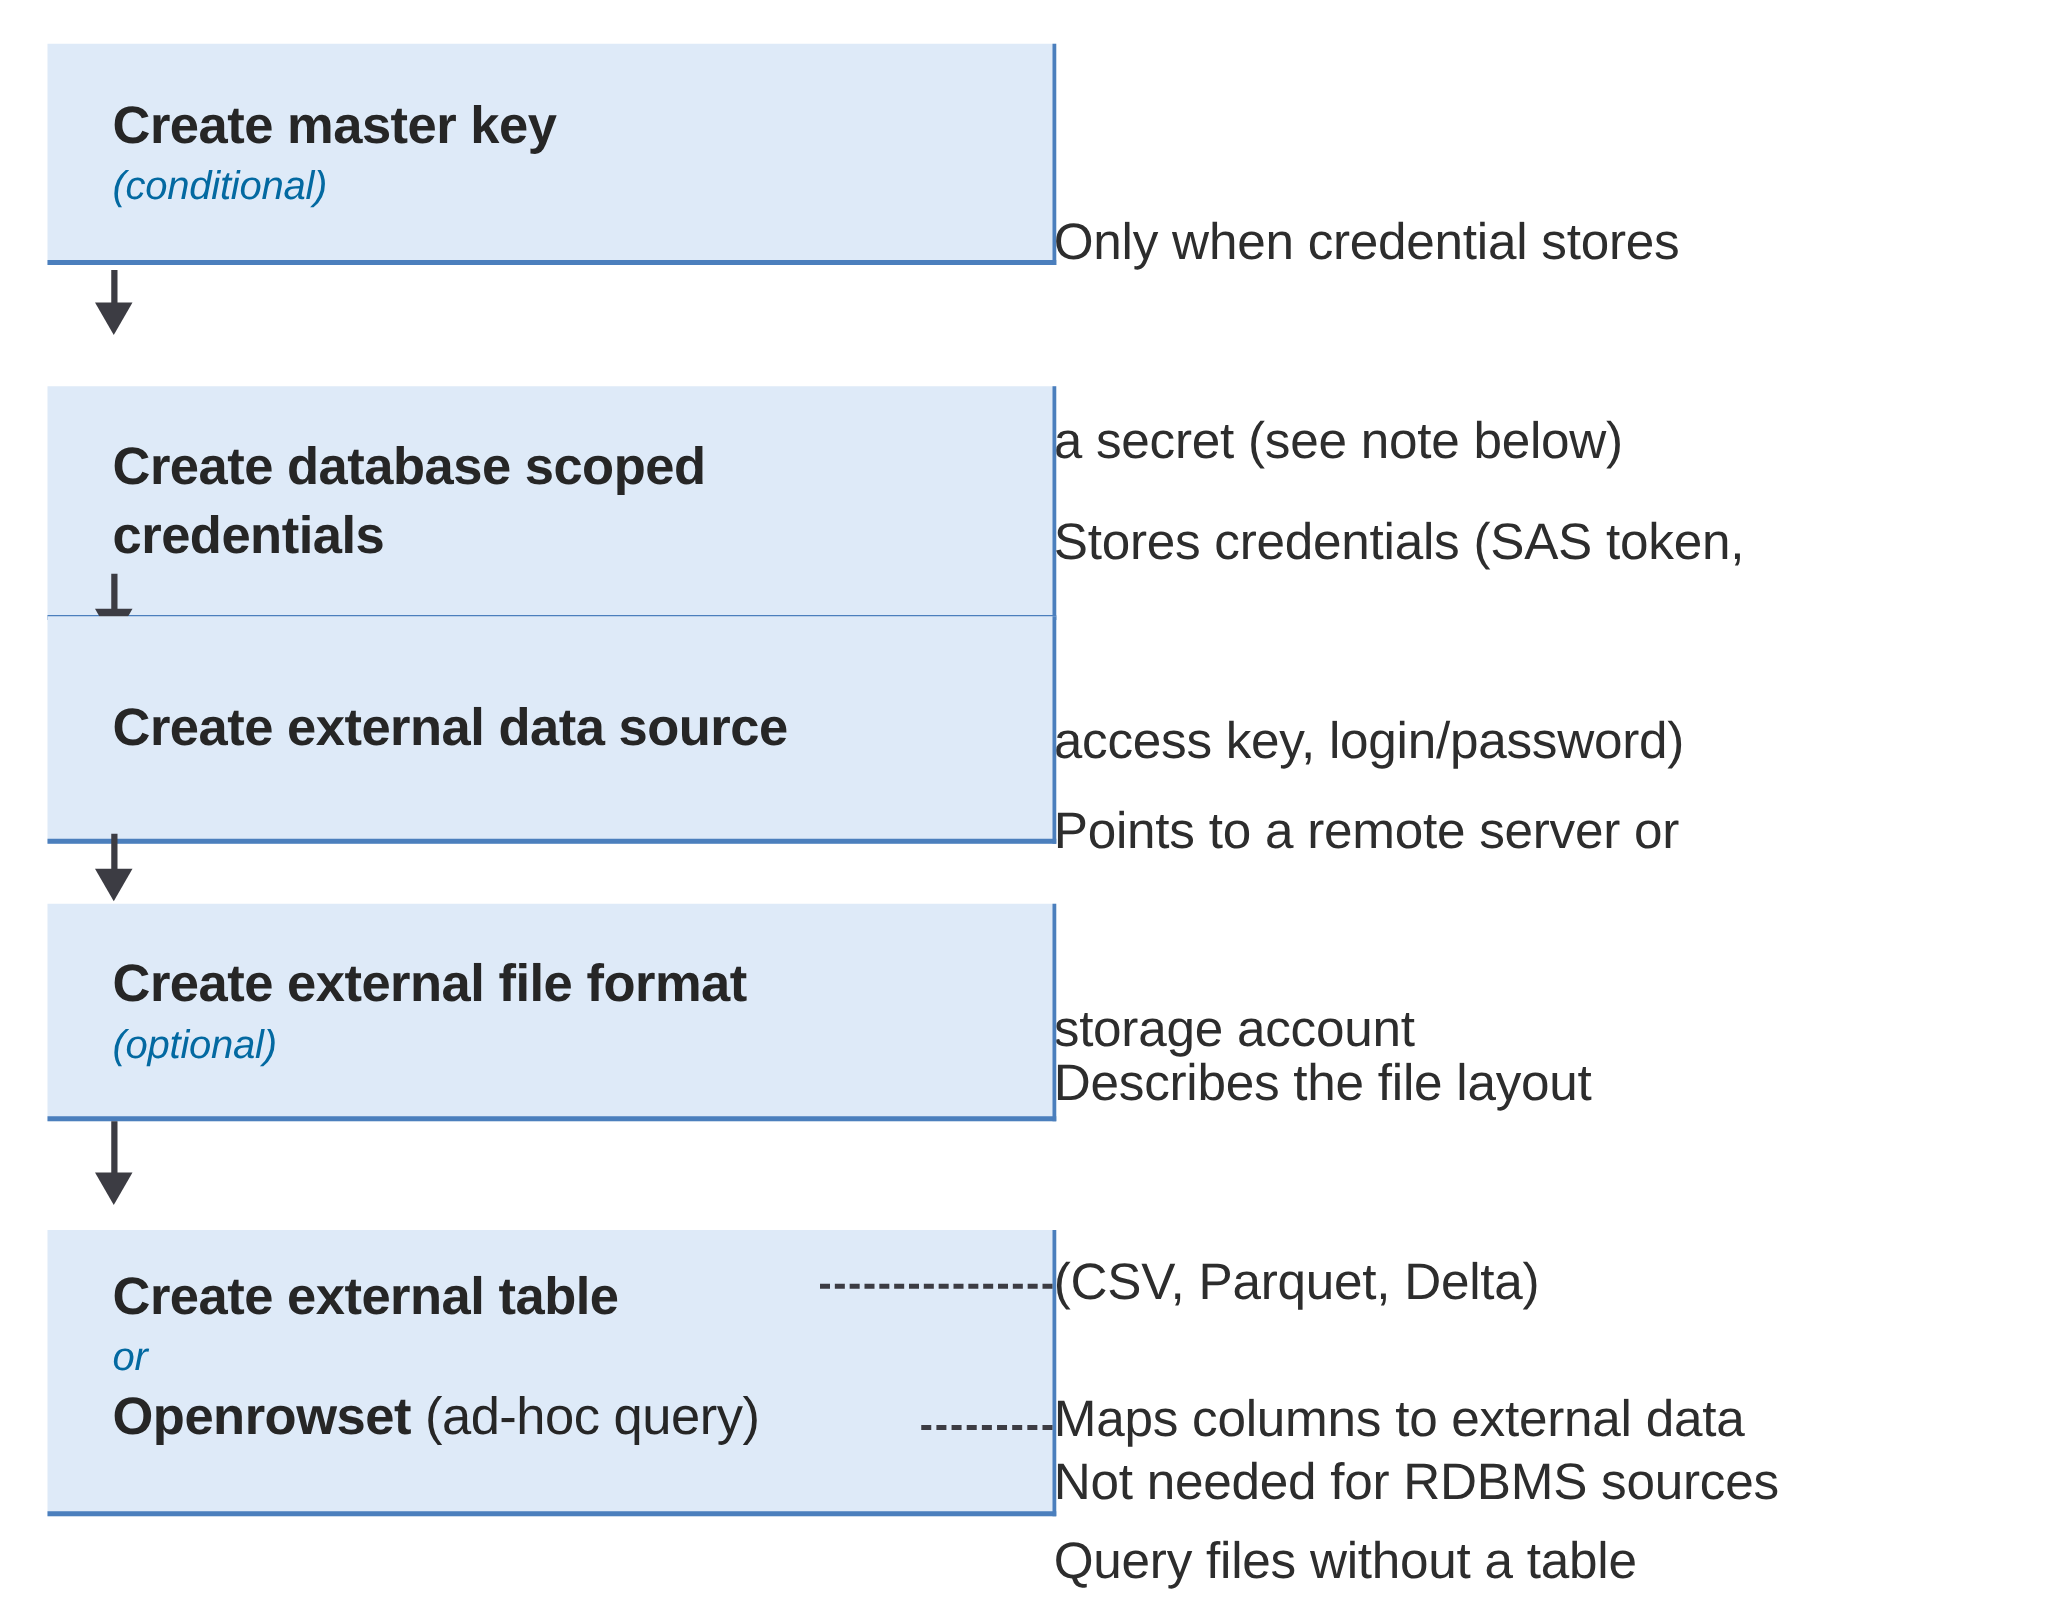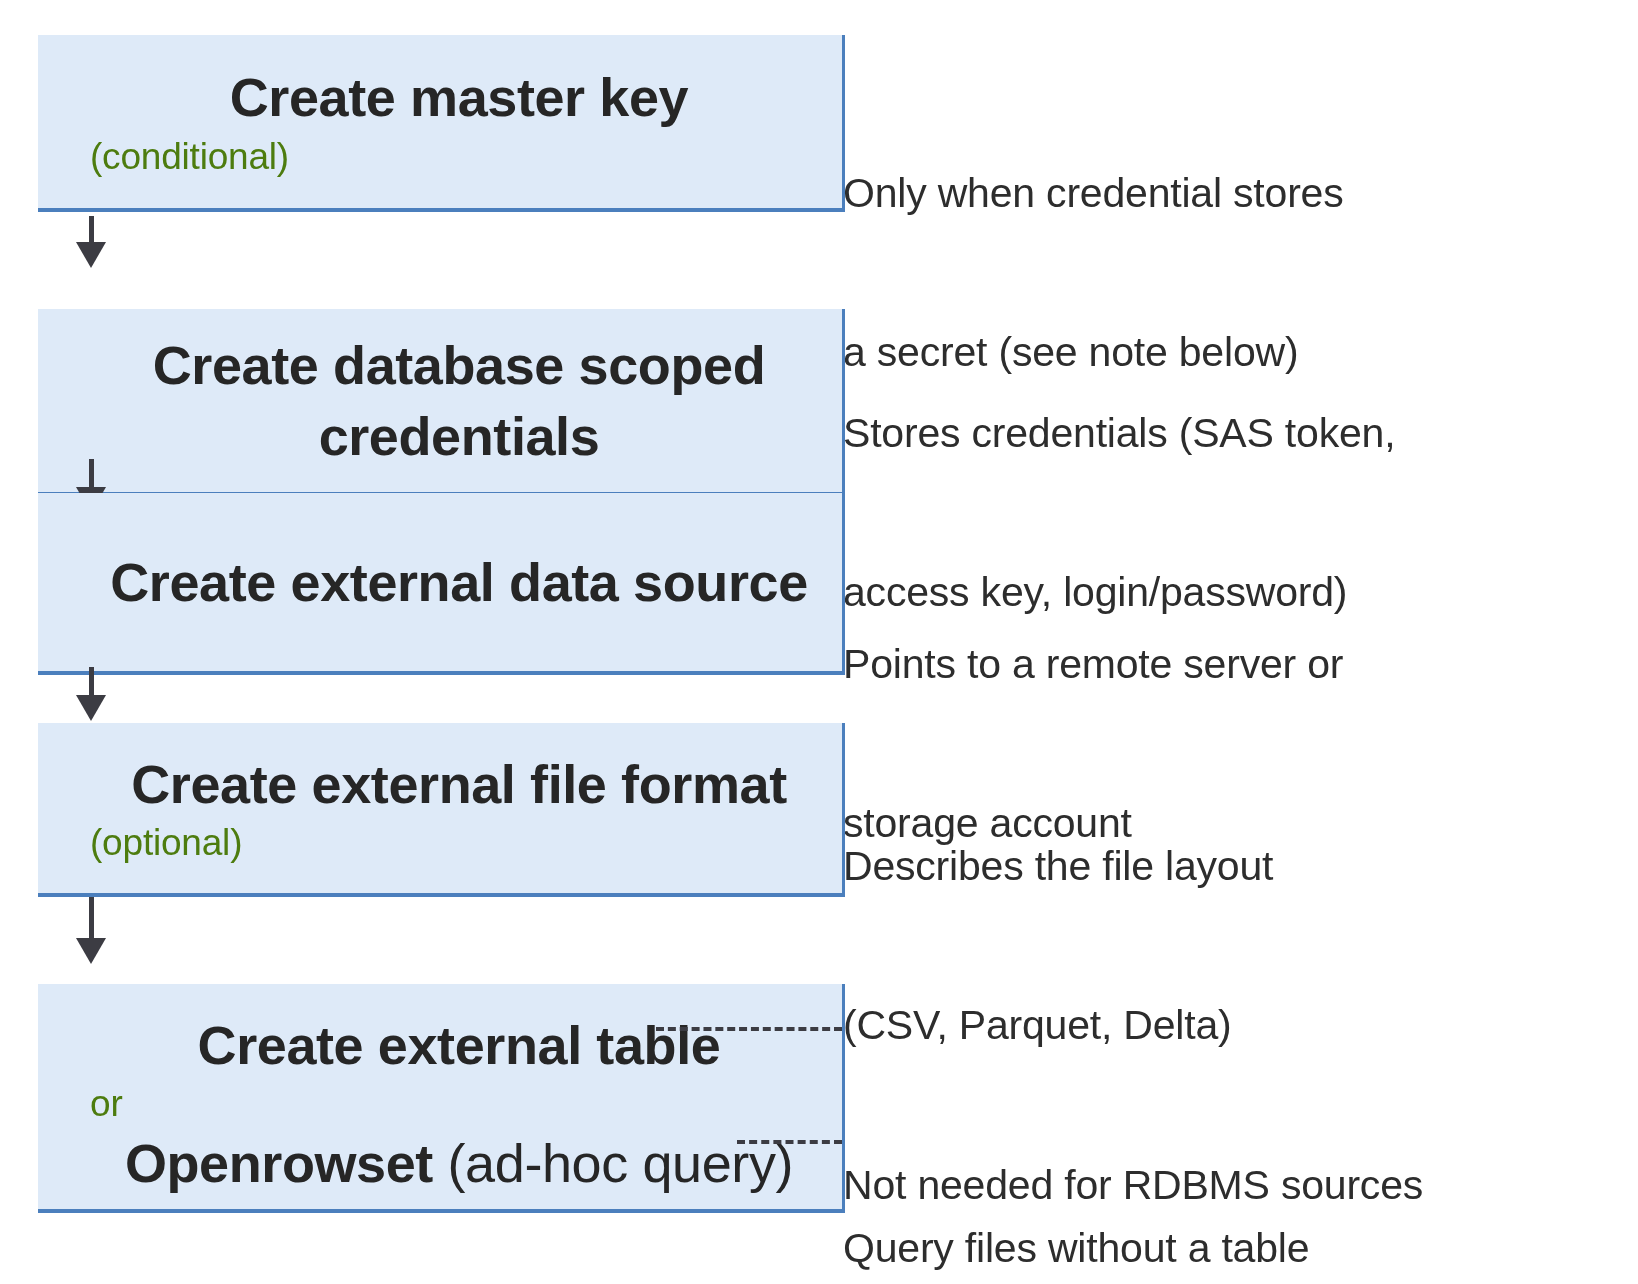--- a/index.html
+++ b/index.html
@@ -33,34 +33,34 @@
     display: flex;
     flex-direction: column;
     justify-content: center;
   }
   .step-inner {
     padding-left: 52px;
     padding-right: 14px;
   }
   .step-title {
     font-weight: bold;
-    font-size: 54px;
+    font-size: 42px;
     line-height: 1.30;
     color: #262626;
     letter-spacing: -0.4px;
     white-space: nowrap;
-    text-align: center;
   }
   .step-sub {
     font-weight: normal;
-    font-size: 37px;
+    font-size: 32px;
     line-height: 1.30;
-    color: #4d7c0f;
+    color: #0369a1;
     letter-spacing: -0.2px;
     white-space: nowrap;
+    font-style: italic;
   }
   .step-inline-normal {
     font-weight: normal;
   }
 
   
   .arrow {
     position: absolute;
     left: 82px;
     width: 18px;
@@ -172,19 +172,22 @@
 
   <div class="step-box" style="top:984px; height:229px; justify-content:flex-start;">
     <div class="step-inner" style="padding-top:26px;">
       <div class="step-title">Create external table</div>
       <div class="step-sub">or</div>
       <div class="step-title"><span>Openrowset</span><span class="step-inline-normal"> (ad-hoc query)</span></div>
     </div>
   </div>
 
   <div class="dashed" style="left:656px; top:1027px; width:186px;"></div>
+  <div class="note" style="top:1002px;">
+    <div>Maps columns to external data</div>
+  </div>
 
   <div class="dashed" style="left:737px; top:1140px; width:105px;"></div>
   <div class="note" style="top:1115px;">
     <div>Query files without a table</div>
   </div>
 
 </div>
 
 </body></html>

